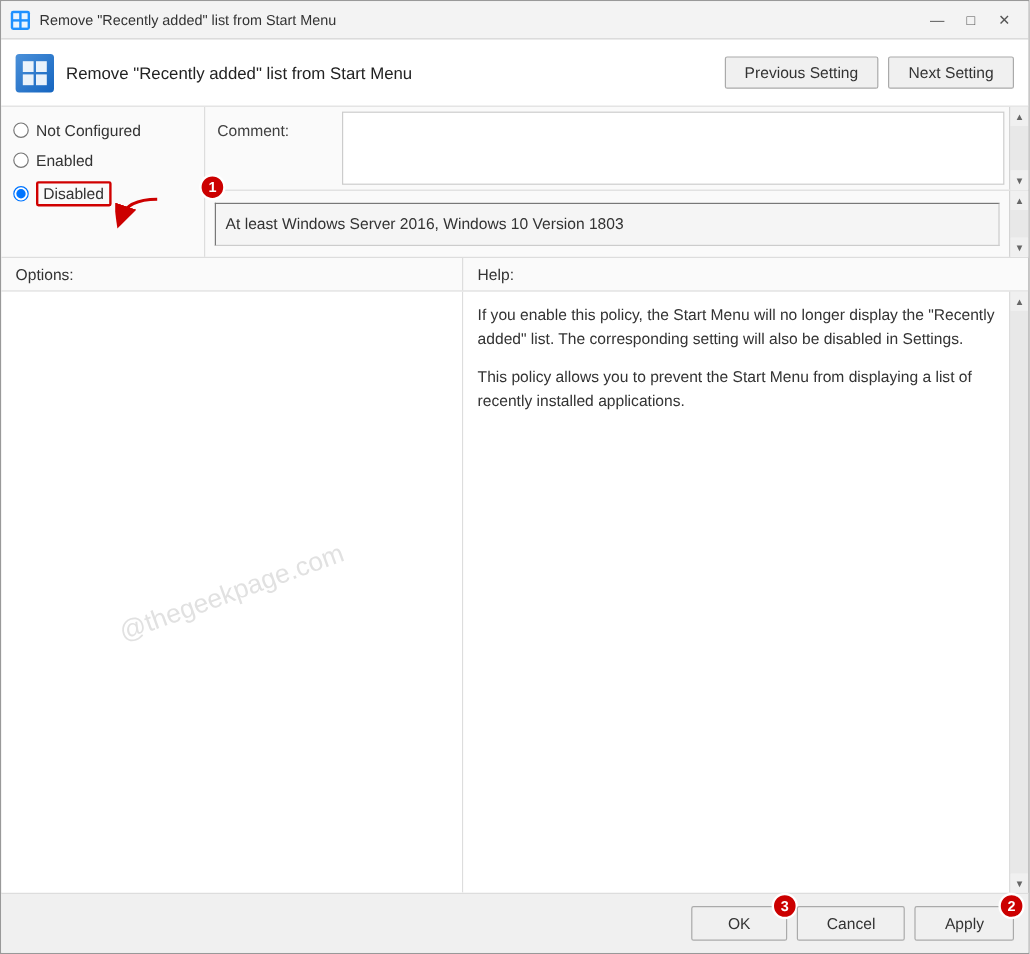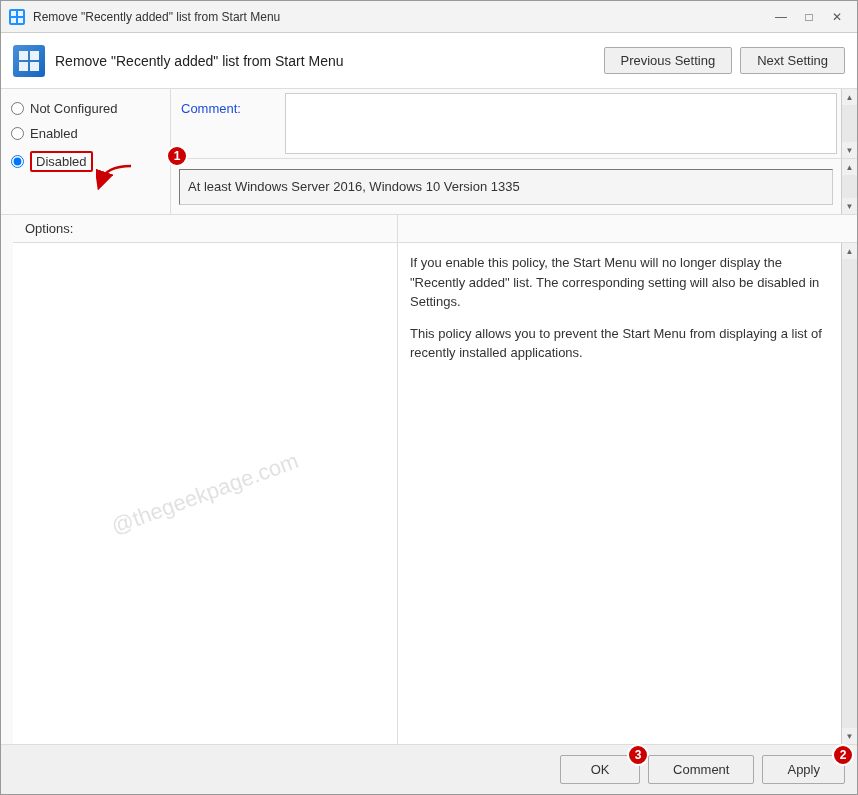--- a/index.html
+++ b/index.html
@@ -172,21 +172,21 @@
     .comment-row {
       display: flex;
       align-items: stretch;
       border-bottom: 1px solid #ddd;
       min-height: 70px;
     }
     .label-cell {
       width: 110px;
       padding: 10px 10px;
       font-size: 13px;
-      color: #1d4ed8;
+      color: #404040;
       display: flex;
       align-items: flex-start;
       padding-top: 12px;
     }
     .input-cell {
       flex: 1;
       padding: 4px;
       display: flex;
     }
     .comment-textarea {
@@ -247,21 +247,20 @@
       display: flex;
       align-items: center;
     }
 
     
     .bottom-section {
       flex: 1;
       display: flex;
       flex-direction: column;
       overflow: hidden;
-      padding-left: 12px;
     }
 
     .section-headers {
       display: flex;
       border-bottom: 1px solid #ddd;
       background: #fafafa;
     }
     .section-header {
       padding: 6px 12px;
       font-size: 13px;
@@ -442,34 +441,35 @@
           </div>
           <div class="scrollbar-area">
             <button class="scroll-arrow">▲</button>
             <div class="scroll-track"></div>
             <button class="scroll-arrow">▼</button>
           </div>
         </div>
 
         <div class="supported-row">
           <div class="supported-content">
-            <div class="supported-text">At least Windows Server 2016, Windows 10 Version 1335</div>
+            <div class="supported-text">At least Windows Server 2016, Windows 10 Version 1803</div>
           </div>
           <div class="scrollbar-area">
             <button class="scroll-arrow">▲</button>
             <div class="scroll-track"></div>
             <button class="scroll-arrow">▼</button>
           </div>
         </div>
       </div>
     </div>
 
     <div class="bottom-section">
       <div class="section-headers">
         <div class="section-header options">Options:</div>
+        <div class="section-header help">Help:</div>
       </div>
       <div class="panels-row">
         <div class="options-panel">
           <div class="watermark">@thegeekpage.com</div>
         </div>
         <div style="display:flex; flex:1; overflow:hidden;">
           <div class="help-panel">
             <div class="help-text">
               <p>If you enable this policy, the Start Menu will no longer display the "Recently added" list.  The corresponding setting will also be disabled in Settings.</p>
               <p>This policy allows you to prevent the Start Menu from displaying a list of recently installed applications.</p>
@@ -483,19 +483,19 @@
         </div>
       </div>
     </div>
   </div>
 
   <div class="footer">
     <button class="footer-btn" style="position:relative;">
       <span>OK</span>
       <span class="badge" style="top:-12px; right:-10px;">3</span>
     </button>
-    <button class="footer-btn">Comment</button>
+    <button class="footer-btn">Cancel</button>
     <button class="footer-btn primary" style="position:relative;">
       <span>Apply</span>
       <span class="badge" style="top:-12px; right:-10px;">2</span>
     </button>
   </div>
 </div>
 
 </body></html>

